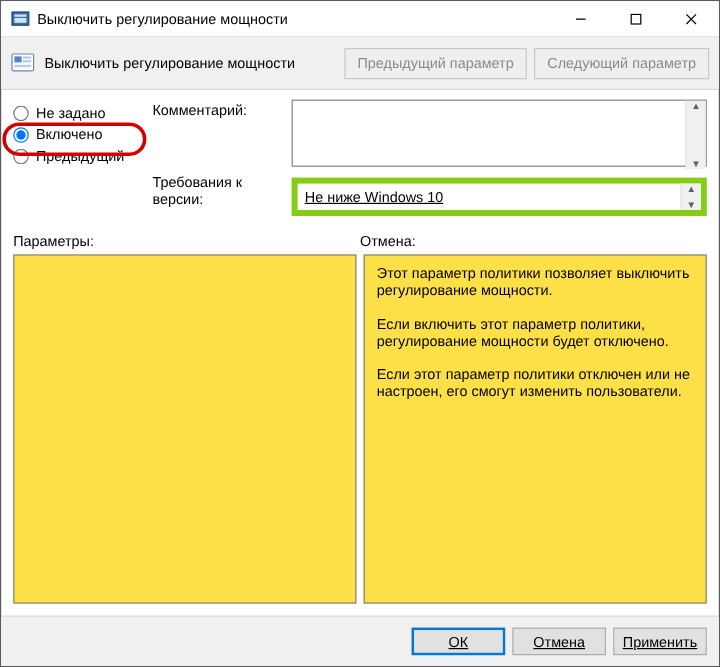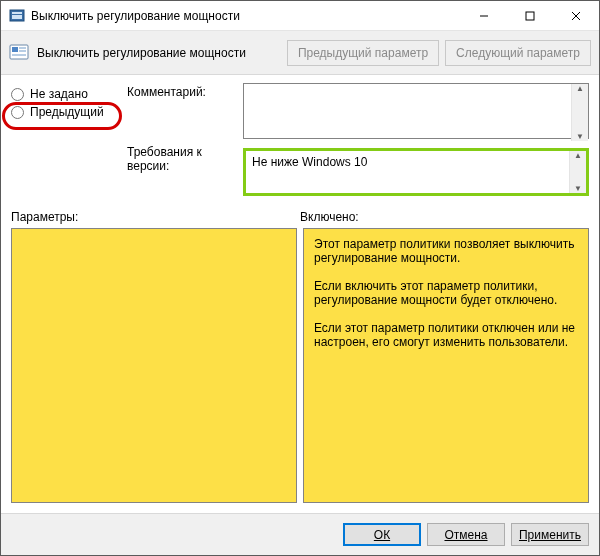--- a/index.html
+++ b/index.html
@@ -14,21 +14,21 @@
   .header .h-title { flex: 1; color: #000; }
   .nav-btn { height: 26px; min-width: 128px; padding: 0 10px; border: 1px solid #c8c8c8; background: #efefef; color: #8a8a8a; margin-left: 6px; display: inline-flex; align-items: center; justify-content: center; }
   .body { flex: 1; padding: 8px 10px 0 10px; display: flex; flex-direction: column; overflow: hidden; }
   .top-grid { display: grid; grid-template-columns: 110px 110px 1fr; column-gap: 6px; }
   .radios { grid-column: 1; display: flex; flex-direction: column; gap: 4px; padding-top: 4px; }
   .radio { display: flex; align-items: center; gap: 6px; color: #000; }
   .radio input { margin: 0; }
   .labels-col { grid-column: 2; display: flex; flex-direction: column; gap: 46px; padding-top: 2px; }
   .field-col { grid-column: 3; display: flex; flex-direction: column; gap: 6px; }
   .textarea { width: 100%; height: 56px; border: 1px solid #838383; resize: none; background: #fff; padding: 4px; font-family: inherit; }
-  .req-box { width: 100%; height: 48px; border: 3px solid #84cc16; background: #fff; padding: 4px 6px; position: relative; }
+  .req-box { width: 100%; height: 32px; border: 5px solid #84cc16; background: #fff; padding: 4px 6px; position: relative; text-decoration: underline; }
   .scroll-stub { position: absolute; right: 0; top: 0; bottom: 0; width: 17px; background: #f0f0f0; display: flex; flex-direction: column; justify-content: space-between; align-items: center; border-left: 1px solid #e4e4e4; }
   .scroll-stub .arrow { font-size: 8px; color: #606060; }
   .labels-row { display: flex; margin-top: 14px; }
   .labels-row .left { width: 50%; }
   .labels-row .right { width: 50%; }
   .panes { flex: 1; display: flex; gap: 6px; margin-top: 4px; min-height: 0; }
   .pane { flex: 1; border: 1px solid #838383; background: #fde047; padding: 8px 10px; overflow: hidden; position: relative; }
   .help-text p { margin: 0 0  14px 0; color: #000; }
   .help-text p + p { margin-top: 2px; }
   .footer { height: 42px; background: #f0f0f0; border-top: 1px solid #d9d9d9; display: flex; align-items: center; justify-content: flex-end; padding: 0 10px; gap: 6px; text-decoration: underline; }
@@ -87,20 +87,24 @@
 
   <div class="body" style="position:relative;">
 
     <div class="top-grid">
       <div class="radios" style="position:relative;">
         <label class="radio">
           <input type="radio" name="state" style="">
           <span>Не задано</span>
         </label>
         <label class="radio">
+          <input type="radio" name="state" checked="" style="">
+          <span>Включено</span>
+        </label>
+        <label class="radio">
           <input type="radio" name="state" style="">
           <span>Предыдущий</span>
         </label>
         <div class="highlight-ring" style="left:-9px; top:19px; width:120px; height:28px;"></div>
       </div>
 
       <div class="labels-col">
         <span class="label-txt">Комментарий:</span>
         <span class="label-txt">Требования к версии:</span>
       </div>
@@ -118,21 +122,21 @@
           <div class="scroll-stub">
             <span class="arrow">▲</span>
             <span class="arrow">▼</span>
           </div>
         </div>
       </div>
     </div>
 
     <div class="labels-row">
       <span class="left label-txt">Параметры:</span>
-      <span class="right label-txt">Включено:</span>
+      <span class="right label-txt">Отмена:</span>
     </div>
 
     <div class="panes">
       <div class="pane"></div>
       <div class="pane help-text">
         <p>Этот параметр политики позволяет выключить регулирование мощности.</p>
         <p>Если включить этот параметр политики, регулирование мощности будет отключено.</p>
         <p>Если этот параметр политики отключен или не настроен, его смогут изменить пользователи.</p>
       </div>
     </div>

